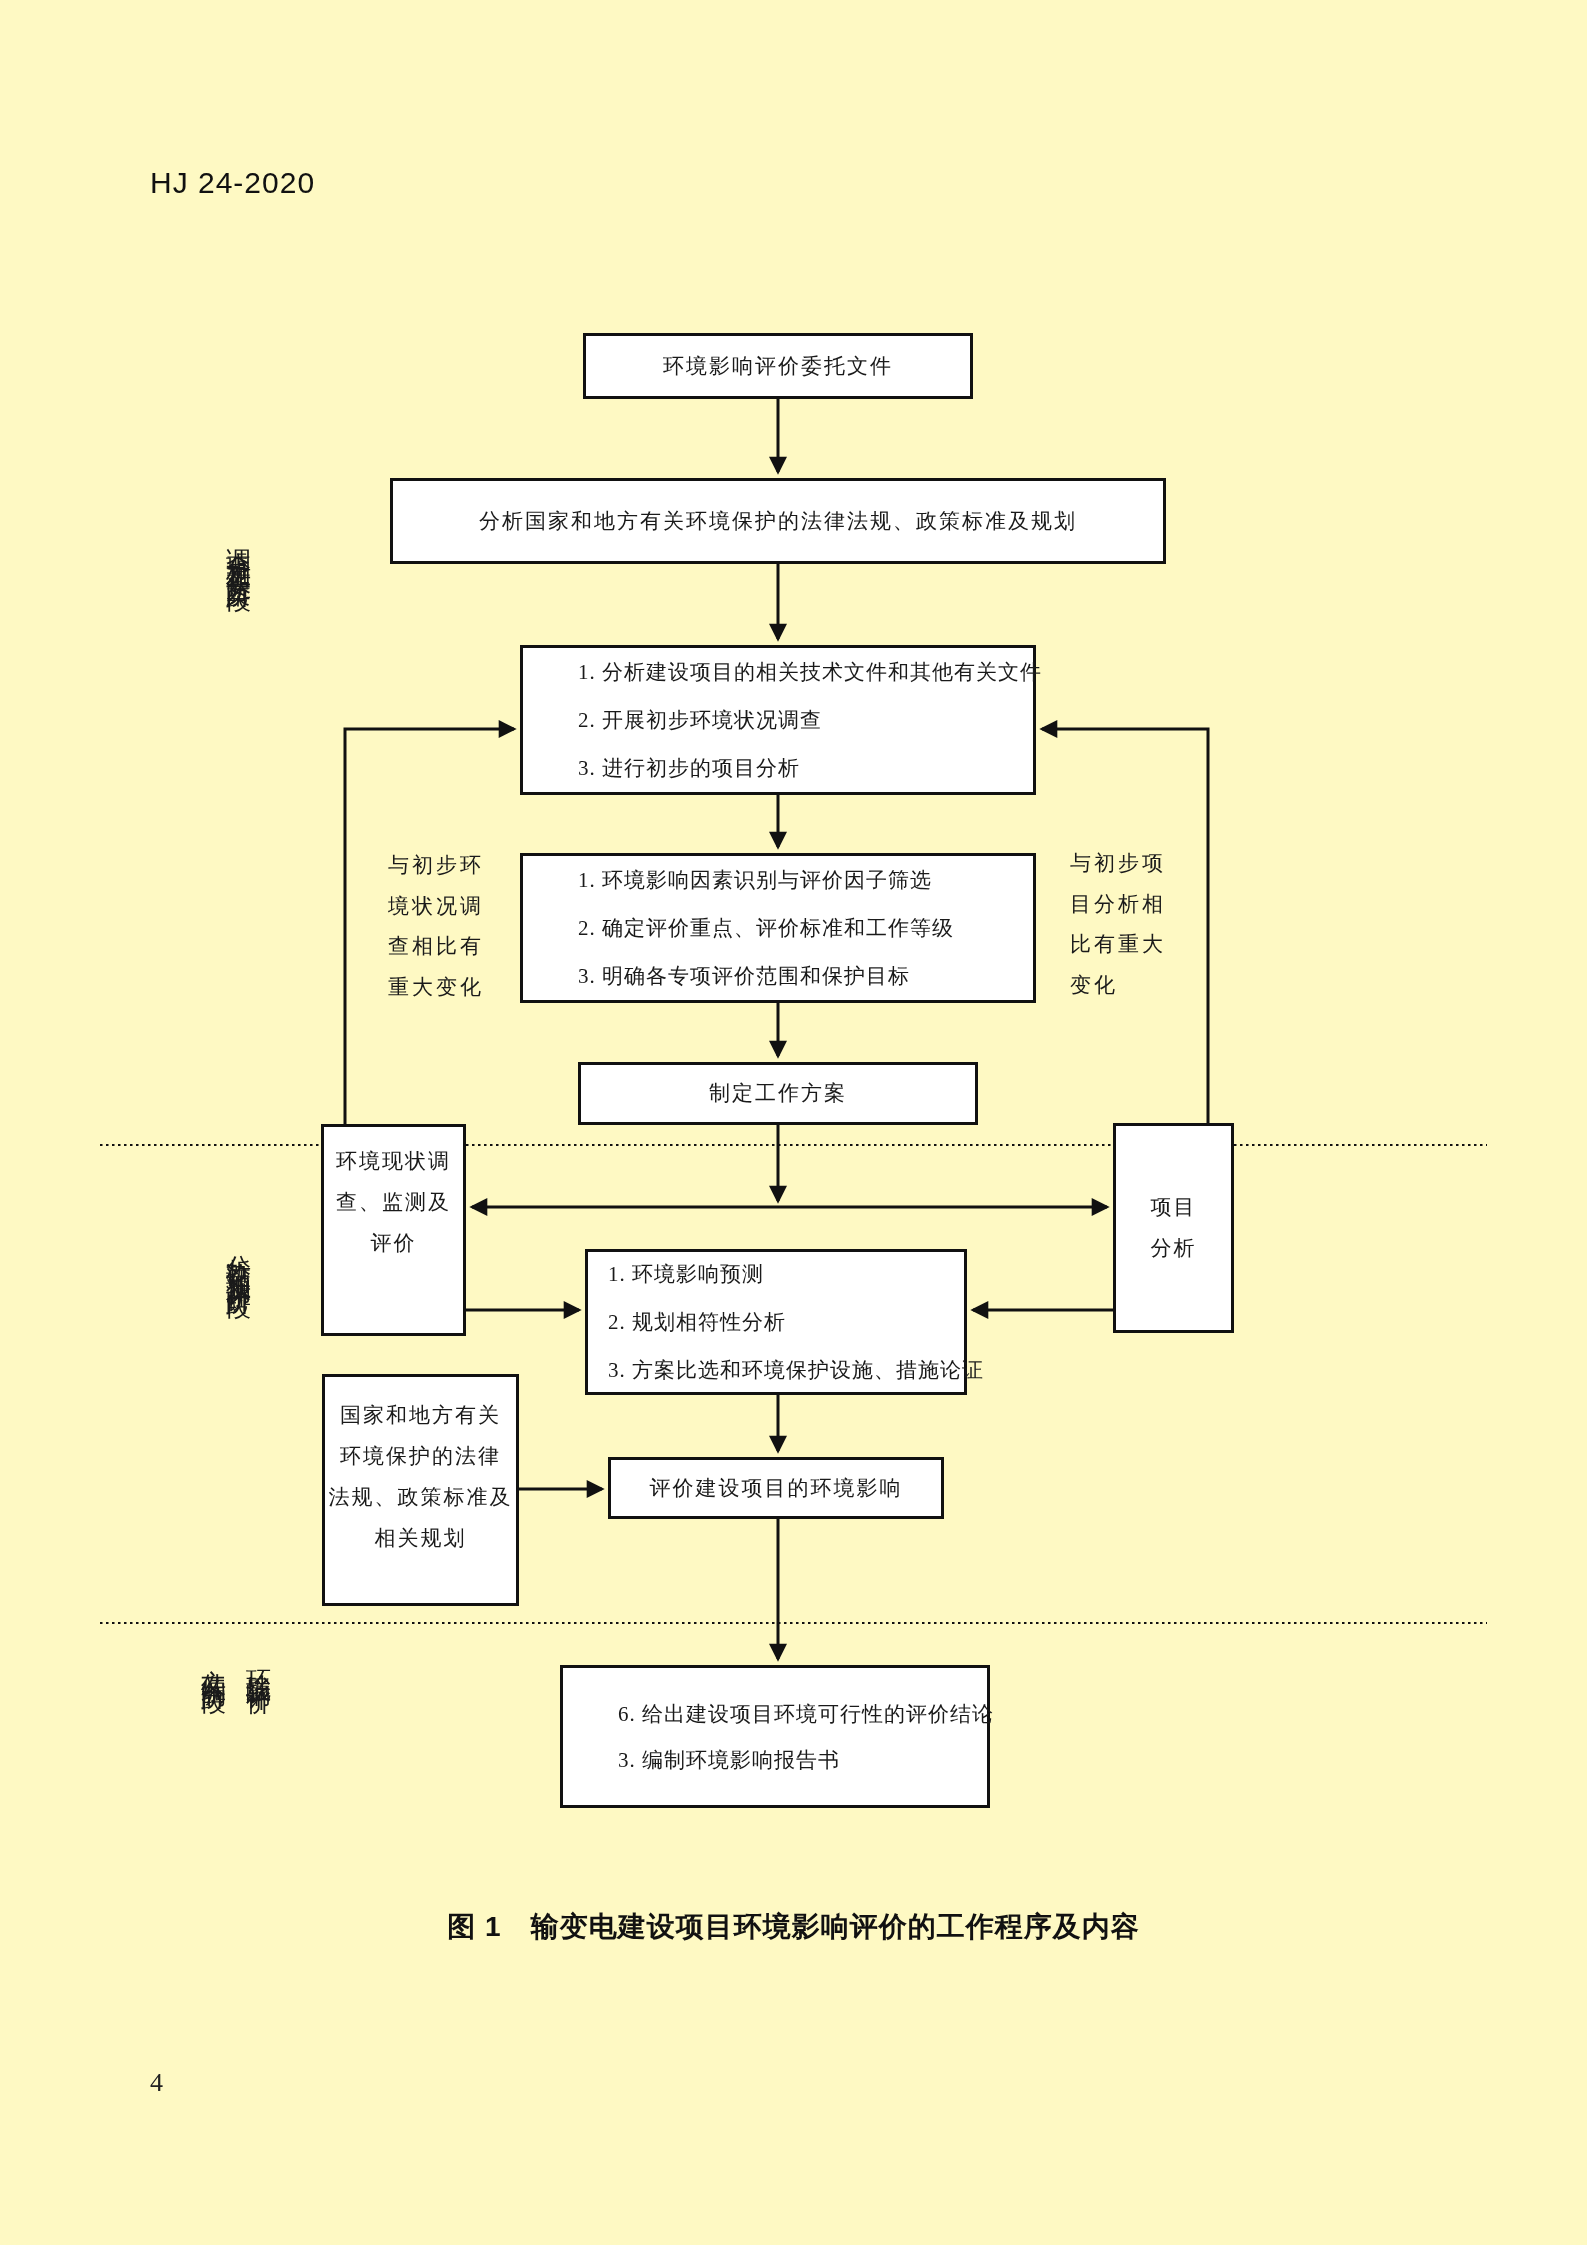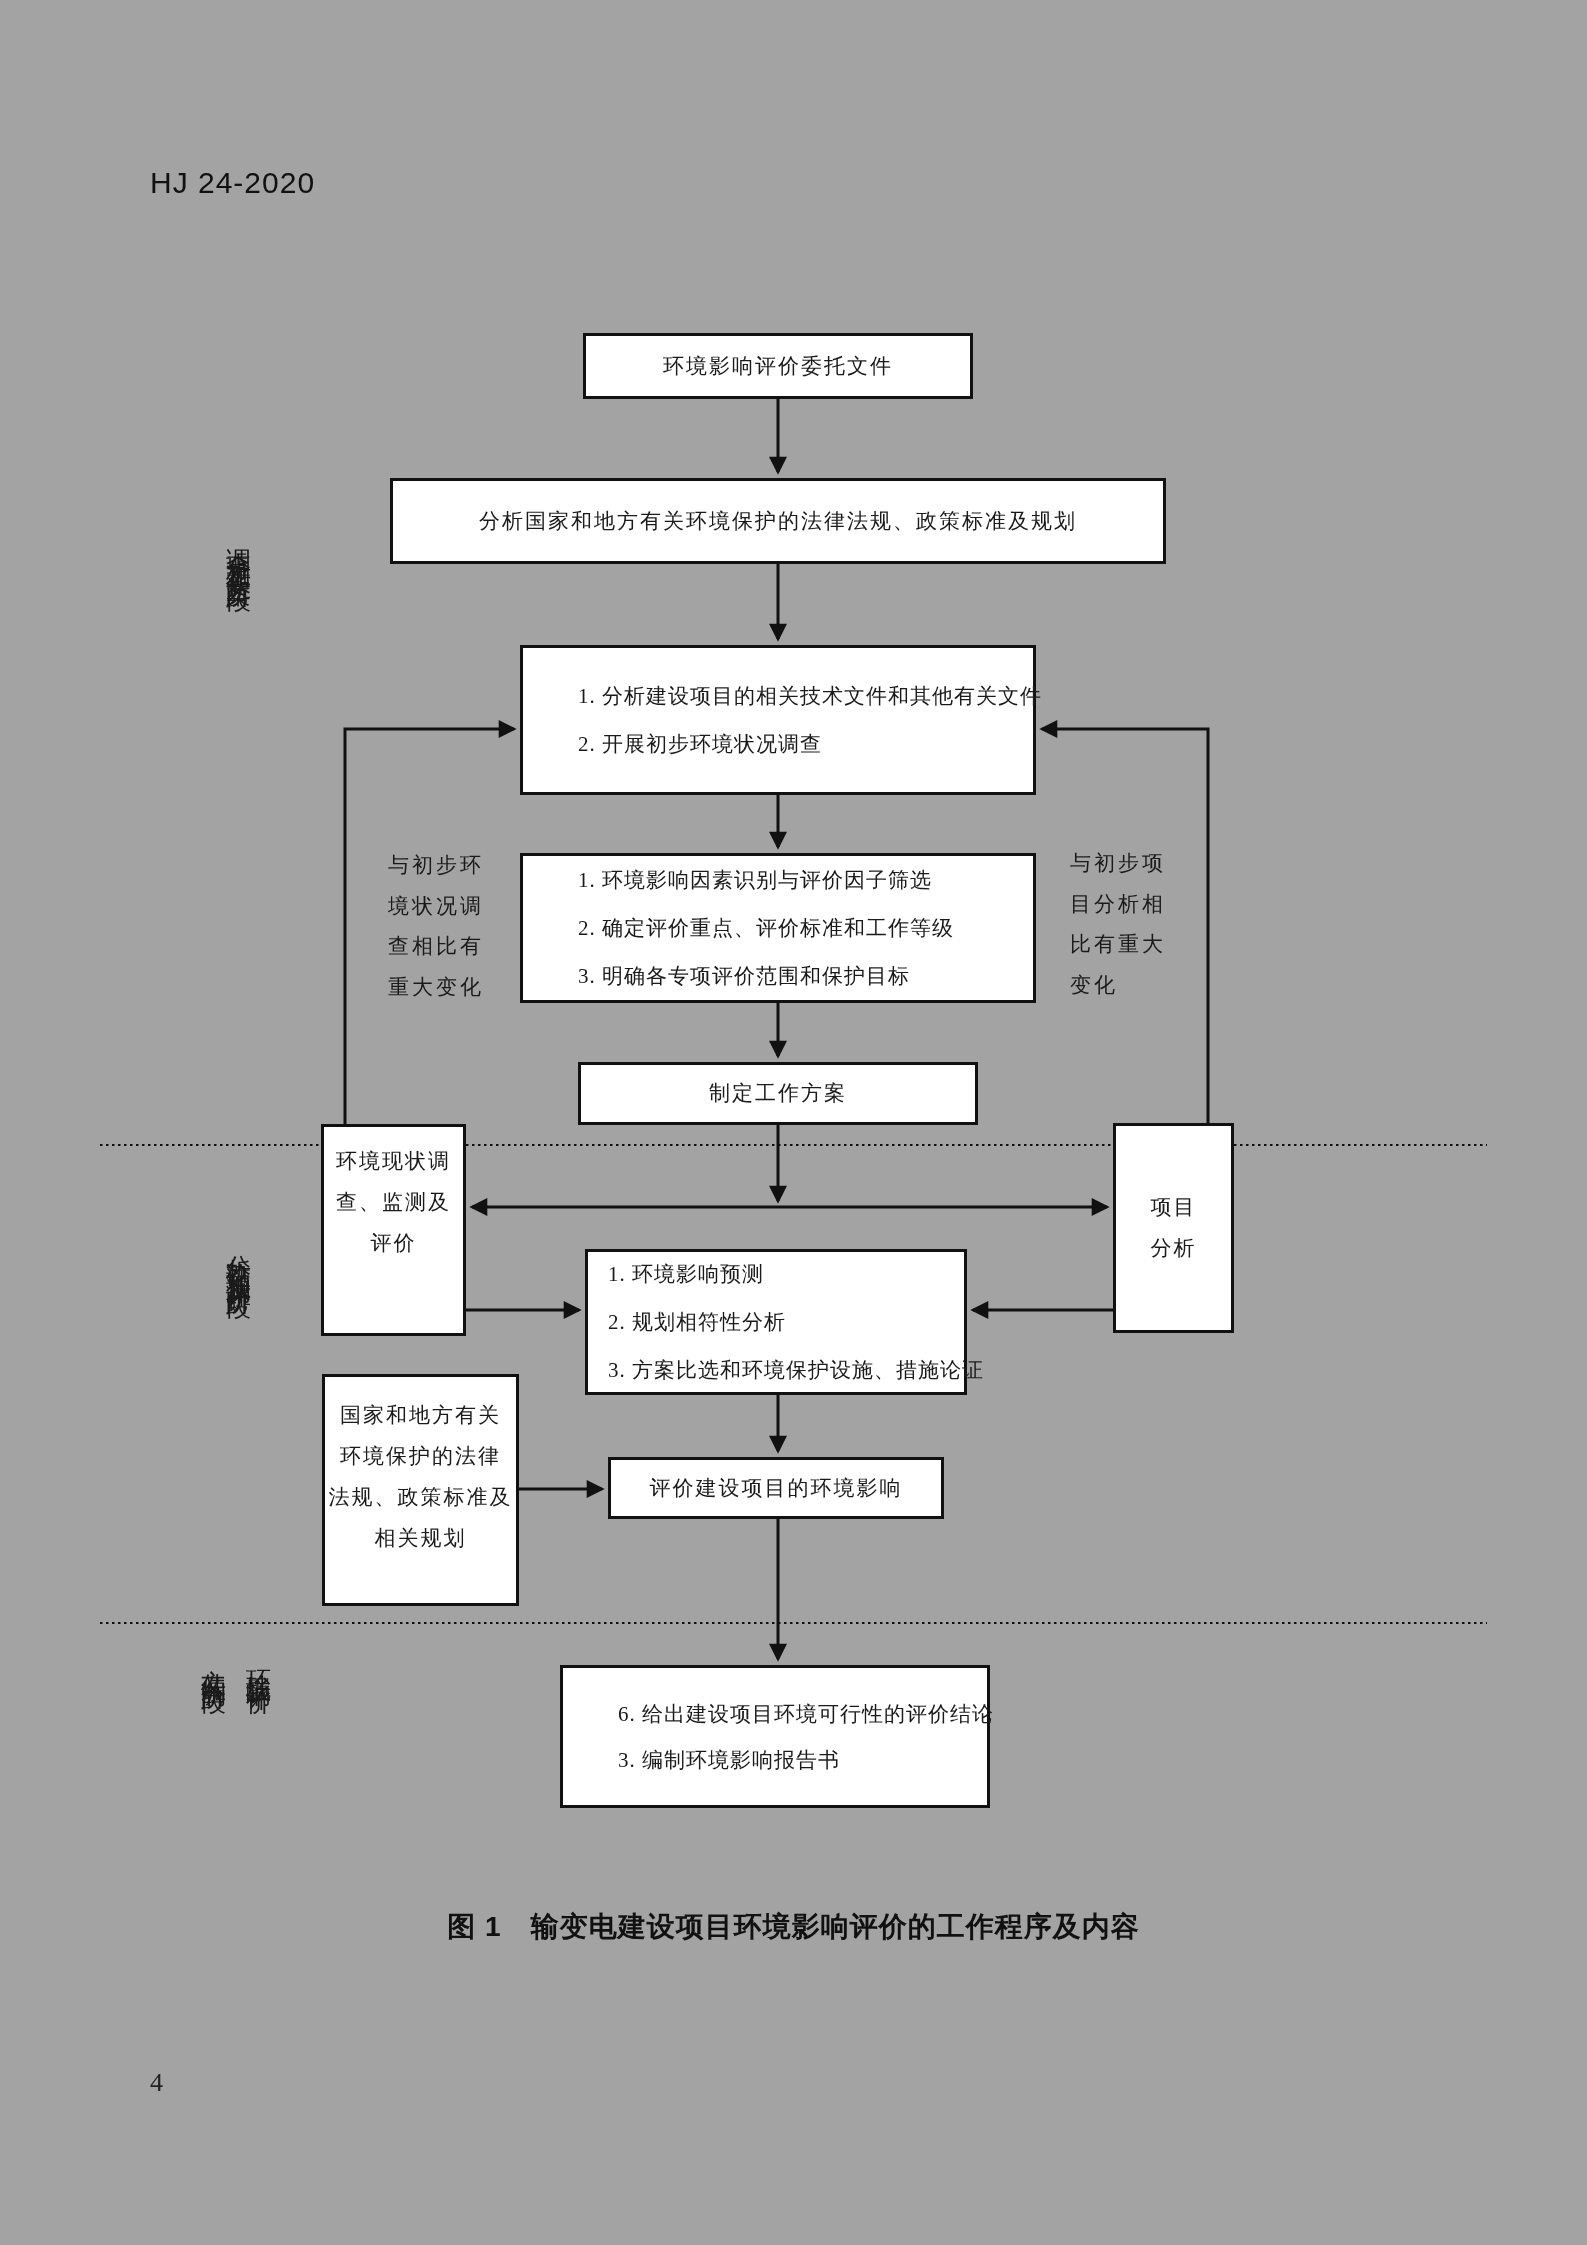--- a/index.html
+++ b/index.html
@@ -1,19 +1,19 @@
 <!DOCTYPE html>
 <html><head>
 <meta charset="utf-8">
 <style>
   html,body{margin:0;padding:0;background:#fff;}
   #page{
     position:relative;
     width:1587px;height:2245px;
-    background:#a3a3a3;
+    background:#fef9c3;
     font-family:"Liberation Serif","DejaVu Serif",serif;
     color:#1a1a1a;
     overflow:hidden;
   }
   #connectors{position:absolute;left:0;top:0;pointer-events:none;}
   .hdr{
     position:absolute;left:150px;top:166px;
     font-family:"Liberation Sans","DejaVu Sans",sans-serif;
     font-size:30px;letter-spacing:1px;color:#111;
   }
@@ -90,20 +90,21 @@
     <span>环境影响评价委托文件</span>
   </div>
 
   <div class="box center-box" style="left:390px;top:478px;width:776px;height:86px;">
     <span>分析国家和地方有关环境保护的法律法规、政策标准及规划</span>
   </div>
 
   <div class="box list-box" style="left:520px;top:645px;width:516px;height:150px;padding-left:55px;">
     <div class="line">1. 分析建设项目的相关技术文件和其他有关文件</div>
     <div class="line">2. 开展初步环境状况调查</div>
+    <div class="line">3. 进行初步的项目分析</div>
   </div>
 
   <div class="box list-box" style="left:520px;top:853px;width:516px;height:150px;padding-left:55px;">
     <div class="line">1. 环境影响因素识别与评价因子筛选</div>
     <div class="line">2. 确定评价重点、评价标准和工作等级</div>
     <div class="line">3. 明确各专项评价范围和保护目标</div>
   </div>
 
   <div class="box center-box" style="left:578px;top:1062px;width:400px;height:63px;">
     <span>制定工作方案</span>

